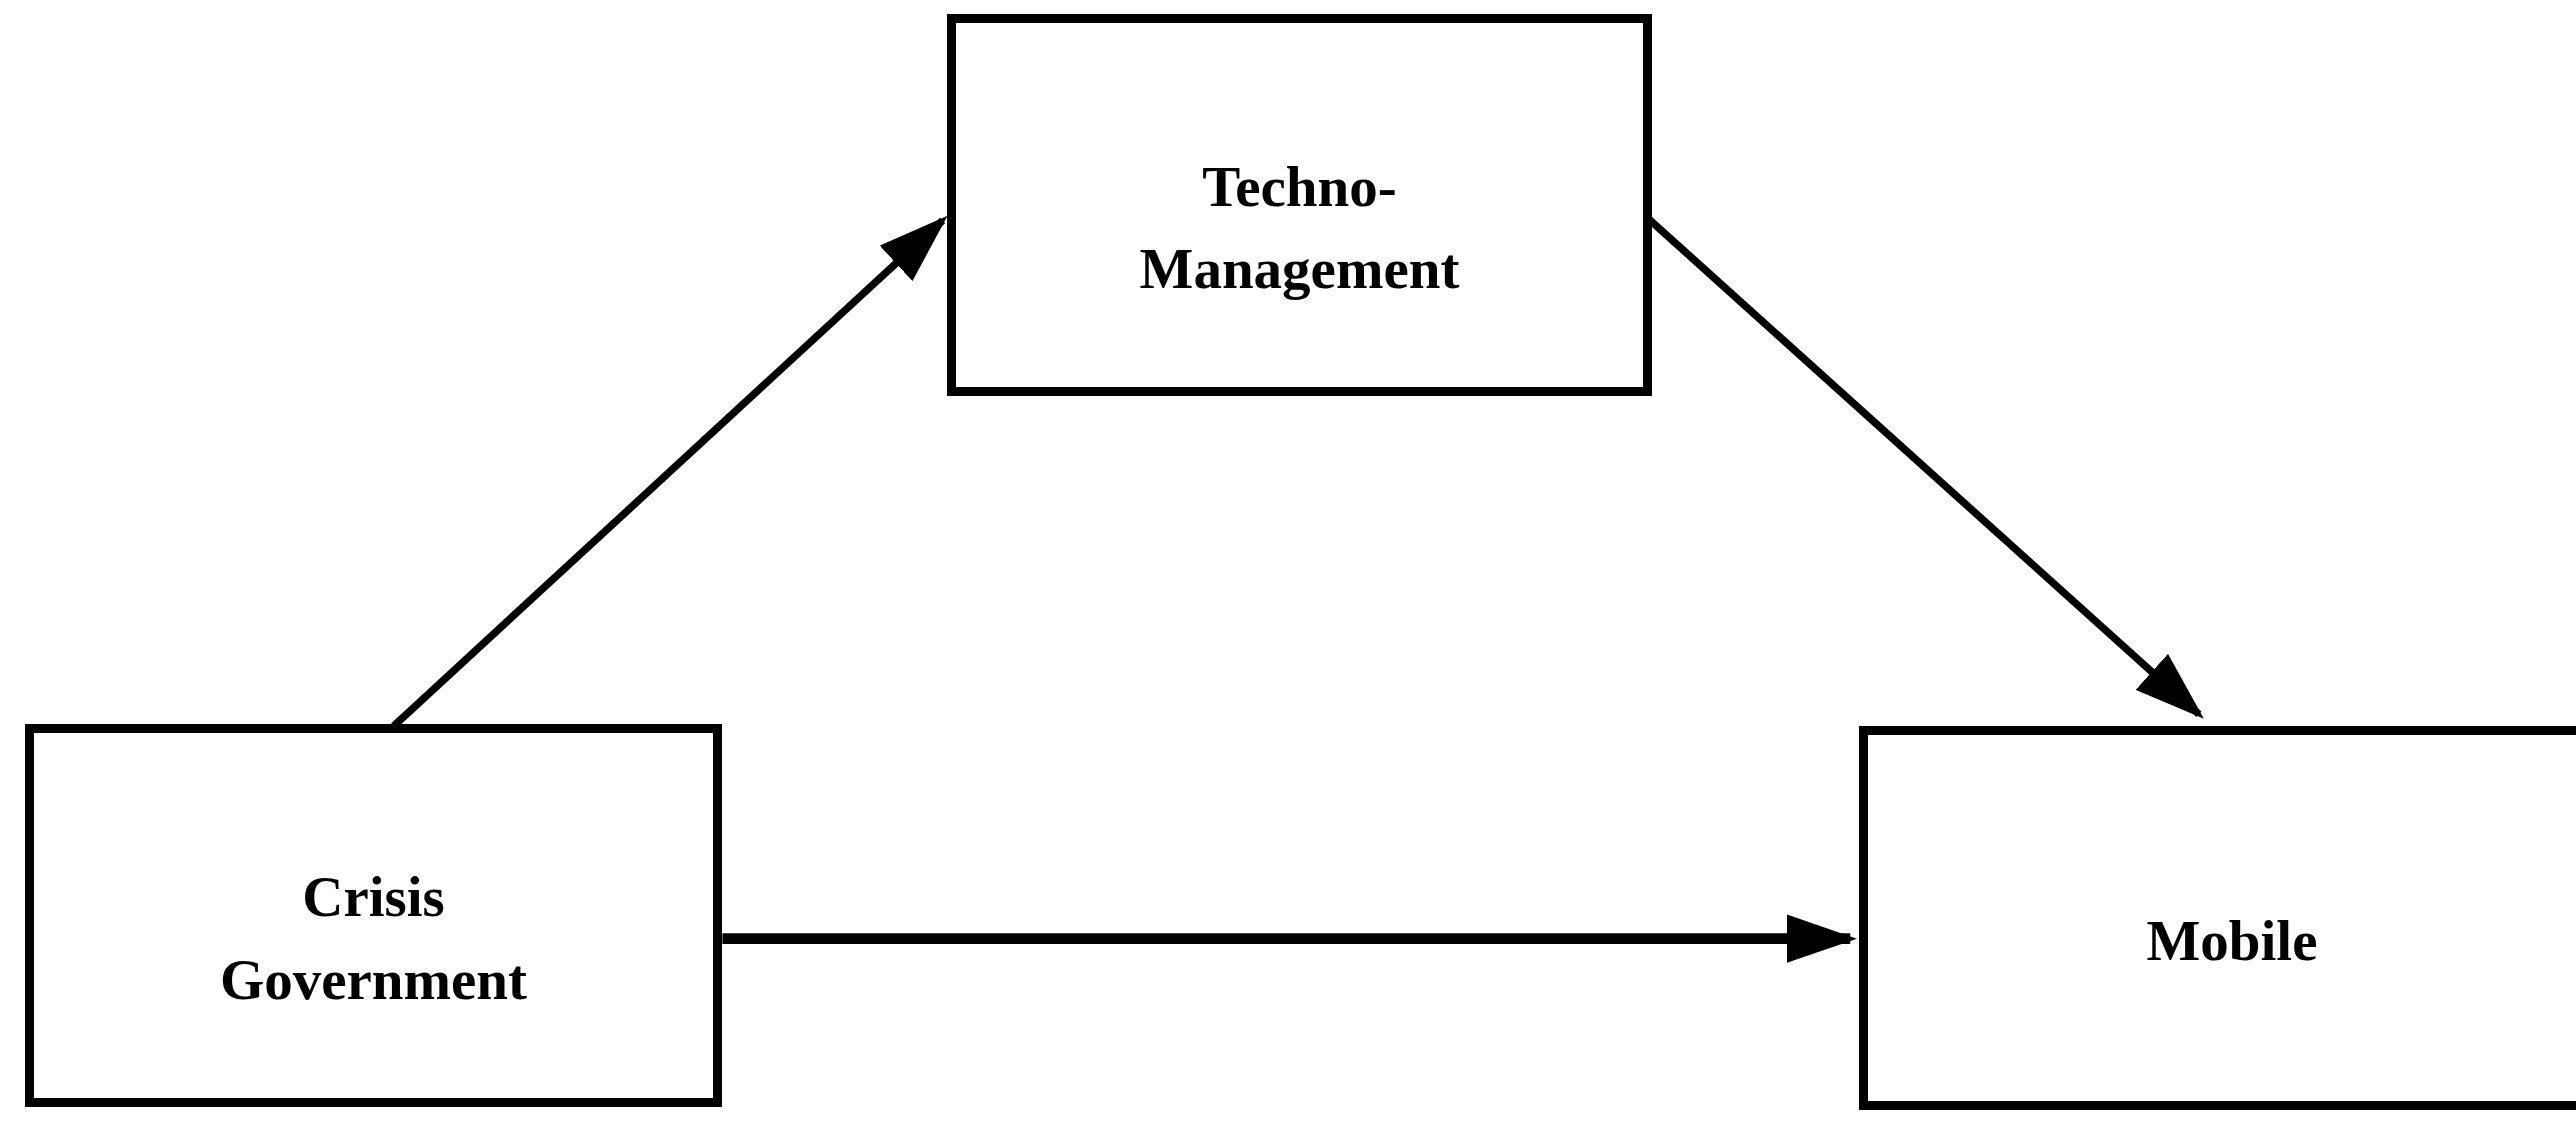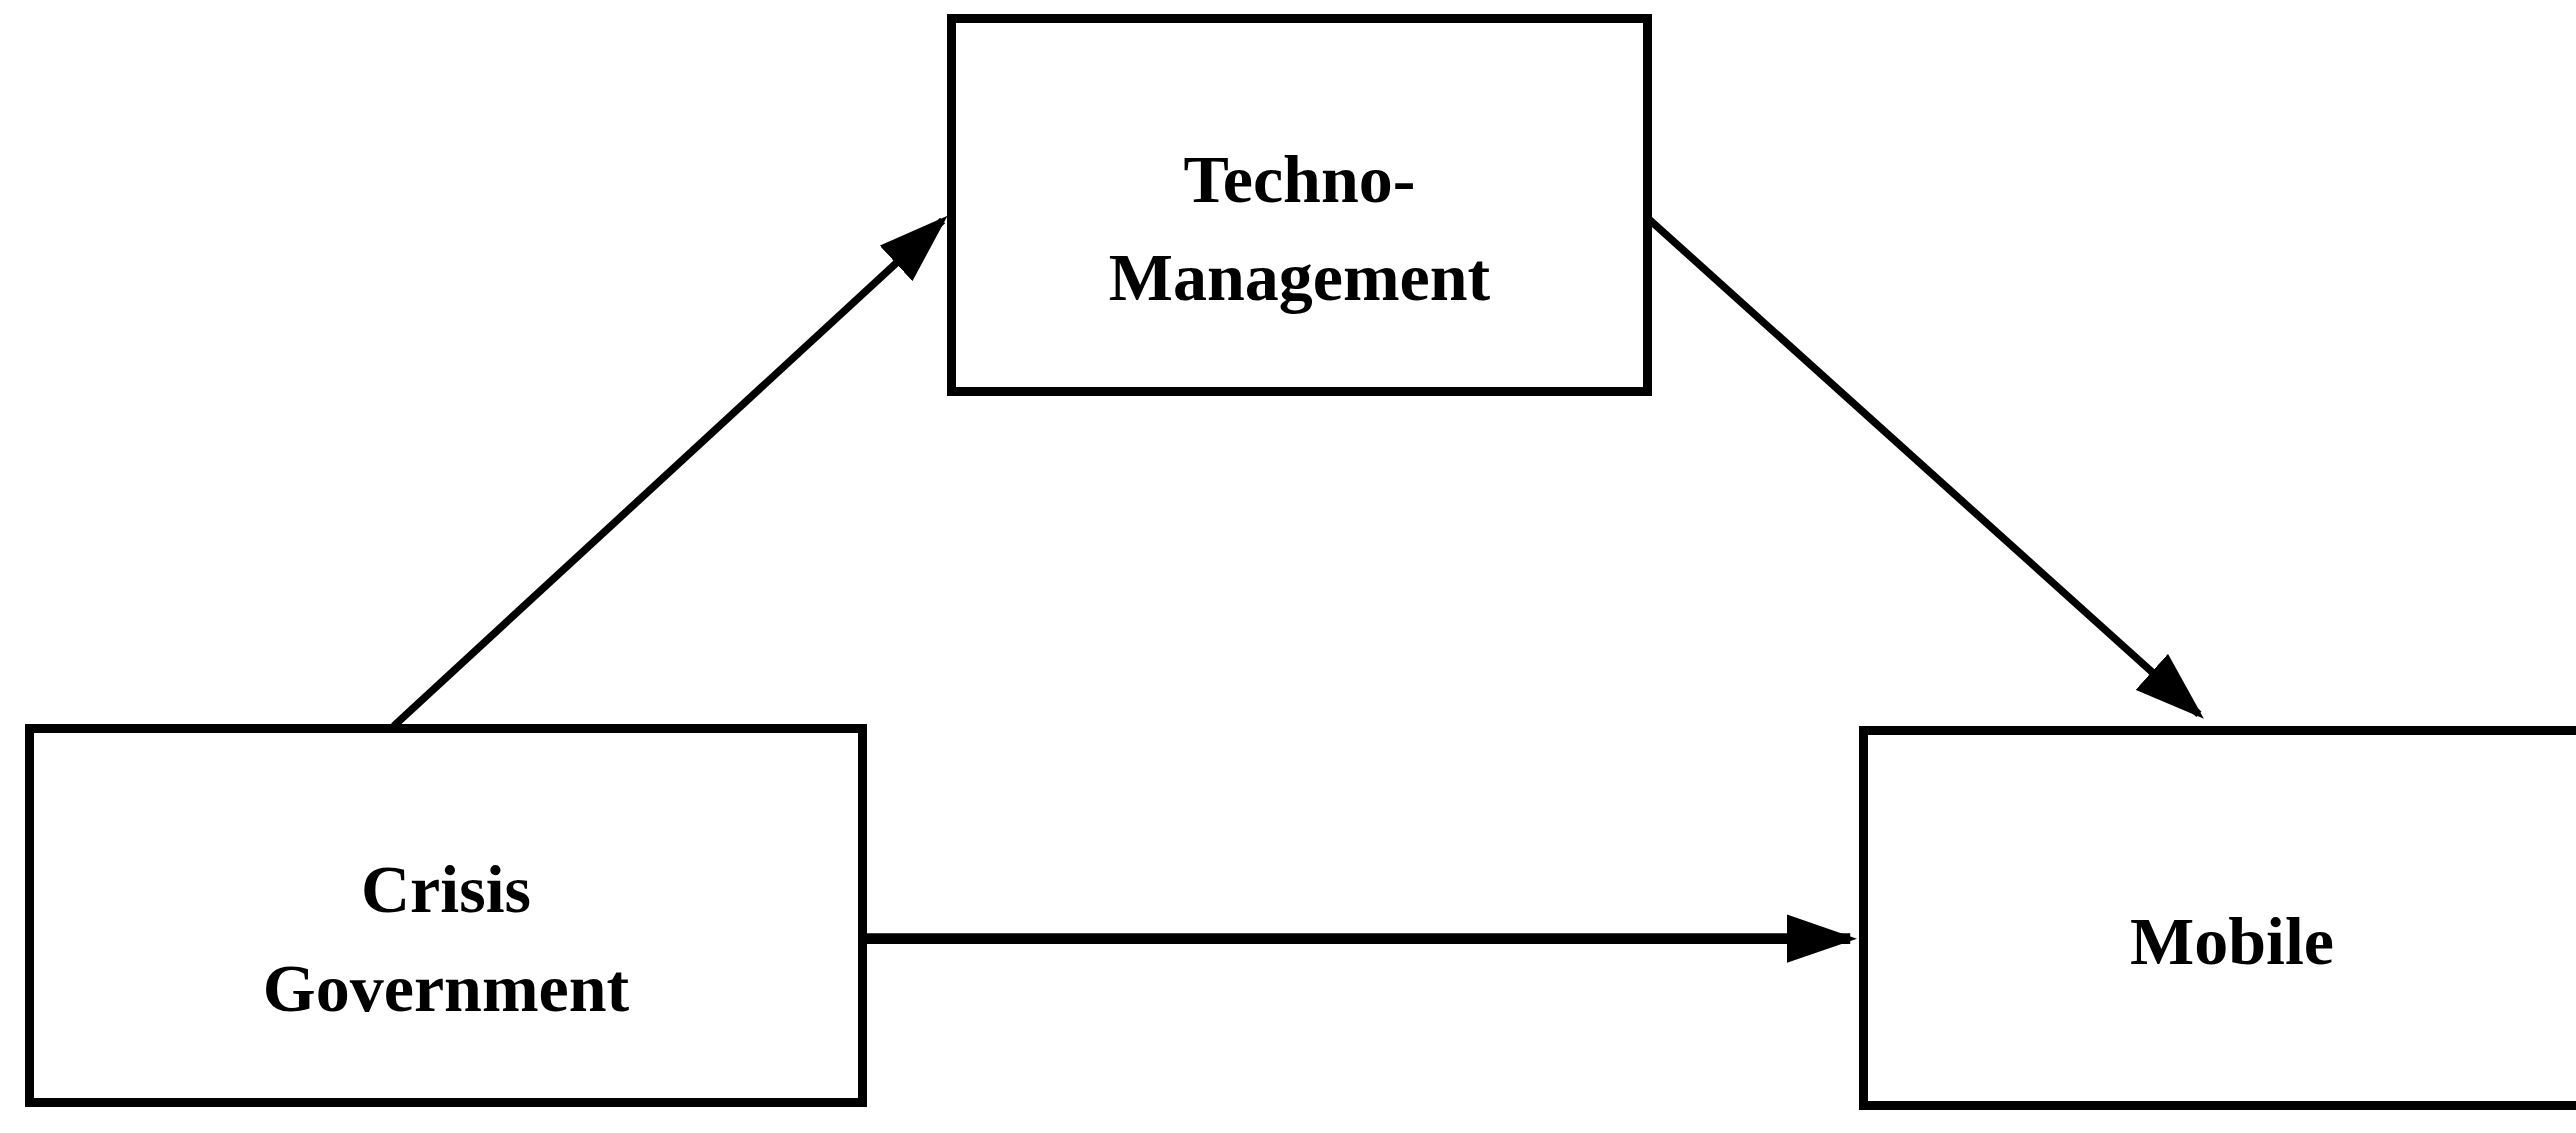--- a/index.html
+++ b/index.html
@@ -20,31 +20,31 @@
     box-sizing:border-box;
     border:9.2px solid var(--line);
     background:var(--bg);
     display:flex;
     align-items:center;
     justify-content:center;
   }
   .node-label{
     font-family:"Liberation Serif","DejaVu Serif",serif;
     font-weight:700;
-    font-size:68px;
+    font-size:57px;
     line-height:1.45;
     text-align:center;
     color:var(--text);
     position:relative;
     top:23.4px;
     white-space:nowrap;
   }
   .node-label span{display:block;}
   #node-techno{left:947px;top:14px;width:705px;height:382px;}
-  #node-crisis{left:25px;top:724px;width:842px;height:383px;}
+  #node-crisis{left:25px;top:724px;width:697px;height:383px;}
   #node-mobile{left:1859px;top:726px;width:746px;height:384px;}
   svg.arrows{
     position:absolute;
     left:0;top:0;
     width:2576px;height:1134px;
     pointer-events:none;
   }
   svg.arrows line{stroke:var(--line);}
   svg.arrows .head{fill:var(--line);}
 </style>

